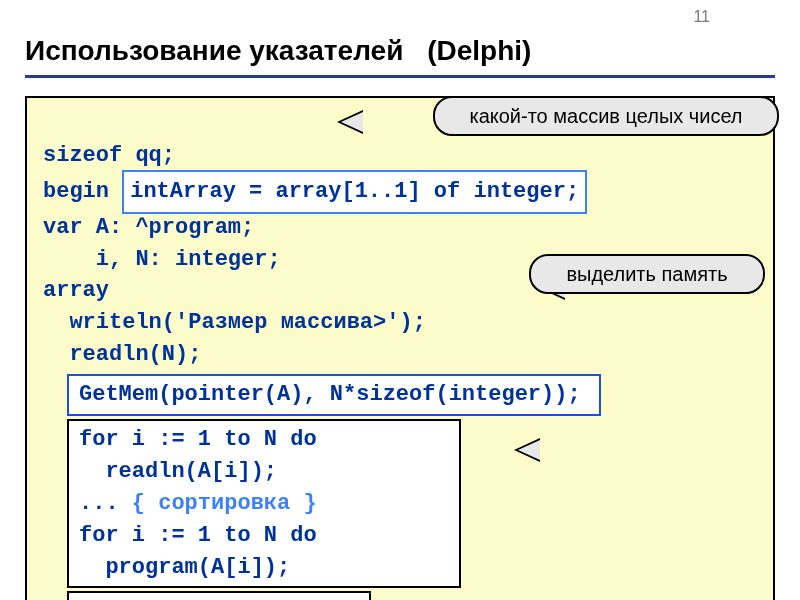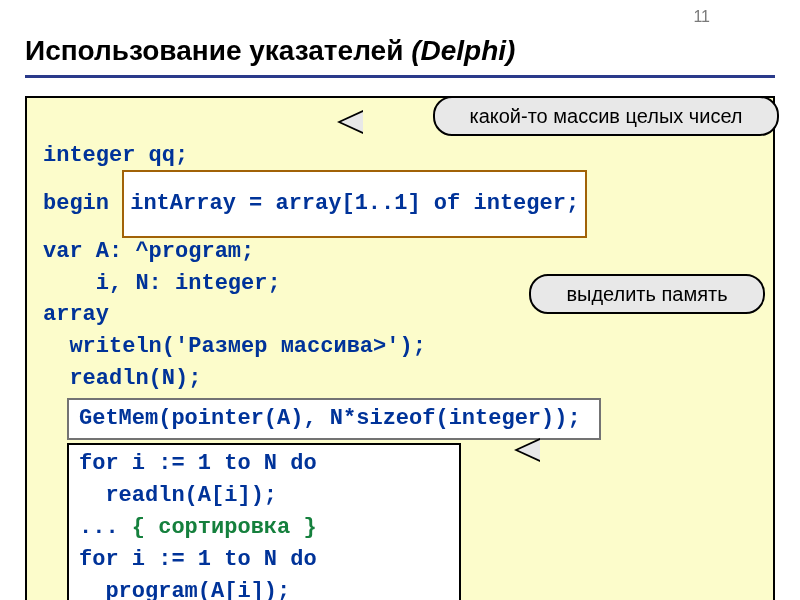--- a/index.html
+++ b/index.html
@@ -25,21 +25,21 @@
     font-size: 16px;
     color: #7a7a7a;
   }
   .title {
     font-size: 28px;
     font-weight: bold;
     color: #000;
     margin: 25px 0 8px 0;
   }
   .title .italic {
-    font-style: italic;
+    margin-left: 16px;
   }
   .underline {
     height: 3px;
     background: #2a3a8a;
     margin-bottom: 18px;
   }
   .codebox {
     position: relative;
     background: #fcfccb;
     border: 2px solid #000;
@@ -47,26 +47,26 @@
     font-family: "Courier New", monospace;
     font-size: 22px;
     font-weight: bold;
     color: #003399;
     line-height: 1.45;
     white-space: pre;
   }
   .hl-box {
     display: inline-block;
     background: #fff;
-    border: 2px solid #a16207;
-    padding: 16px 6px;
+    border: 2px solid #3b82f6;
+    padding: 4px 6px;
     margin: -2px 0;
   }
   .comment {
-    color: #15803d;
+    color: #3b82f6;
     margin-top: 24px;
   }
   .callout {
     position: absolute;
     background: #e8e8e8;
     border: 2px solid #000;
     border-radius: 19px;
     padding: 6px 16px;
     font-family: Arial, sans-serif;
     font-size: 20px;
@@ -76,21 +76,21 @@
     white-space: normal;
     line-height: 1.2;
   }
   .tail {
     position: absolute;
     width: 0;
     height: 0;
   }
   
   .c1 { top: -2px; right: -6px; width: 310px; }
-  .c2 { top: 176px; right: 8px; width: 200px; }
+  .c2 { top: 156px; right: 8px; width: 200px; }
   .c3 { top: 310px; right: 8px; width: 225px; }
   .t1o { top: 12px; left: 310px; position:absolute; border-top:12px solid transparent; border-bottom:12px solid transparent; border-right:26px solid #000;}
   .t1i { top: 14px; left: 314px; position:absolute; border-top:10px solid transparent; border-bottom:10px solid transparent; border-right:22px solid #e8e8e8;}
   .t2o { top: 178px; right: 208px; position:absolute; border-top:12px solid transparent; border-bottom:12px solid transparent; border-right:26px solid #000;}
   .t2i { top: 180px; right: 208px; position:absolute; border-top:10px solid transparent; border-bottom:10px solid transparent; border-right:22px solid #e8e8e8;}
   .t3o { top: 340px; right: 233px; position:absolute; border-top:12px solid transparent; border-bottom:12px solid transparent; border-right:26px solid #000;}
   .t3i { top: 342px; right: 233px; position:absolute; border-top:10px solid transparent; border-bottom:10px solid transparent; border-right:22px solid #e8e8e8;}
 
   .block2 {
     border: 2px solid #000;
@@ -100,39 +100,39 @@
     width: 370px;
   }
   .block3 {
     border: 2px solid #000;
     background: #fff;
     padding: 3px 10px;
     margin: 3px 0 3px 24px;
     width: 280px;
   }
   .block1 {
-    border: 2px solid #737373;
+    border: 2px solid #1d4ed8;
     background: #fff;
     padding: 3px 10px;
     margin: 3px 0 3px 24px;
     width: 510px;
   }
 </style>
 </head>
 <body>
 
 <div class="slide">
   <div class="page-num">11</div>
   <div class="title">
     <span>Использование указателей </span><span class="italic">(Delphi)</span>
   </div>
   <div class="underline"></div>
 
   <div class="codebox">
-<span>integer qq;</span>
+<span>sizeof qq;</span>
 <span>begin </span><span class="hl-box">intArray = array[1..1] of integer;</span>
 <span>var A: ^program;</span>
 <span>    i, N: integer;</span>
 <span>array</span>
 <span>  writeln('Размер массива&gt;');</span>
 <span>  readln(N);</span>
 <div class="block1"><span>GetMem(pointer(A), N*sizeof(integer));</span></div><div class="block2"><span>for i := 1 to N do</span>
 <span>  readln(A[i]);</span>
 <span>... </span><span class="comment">{ сортировка }</span>
 <span>for i := 1 to N do</span>

